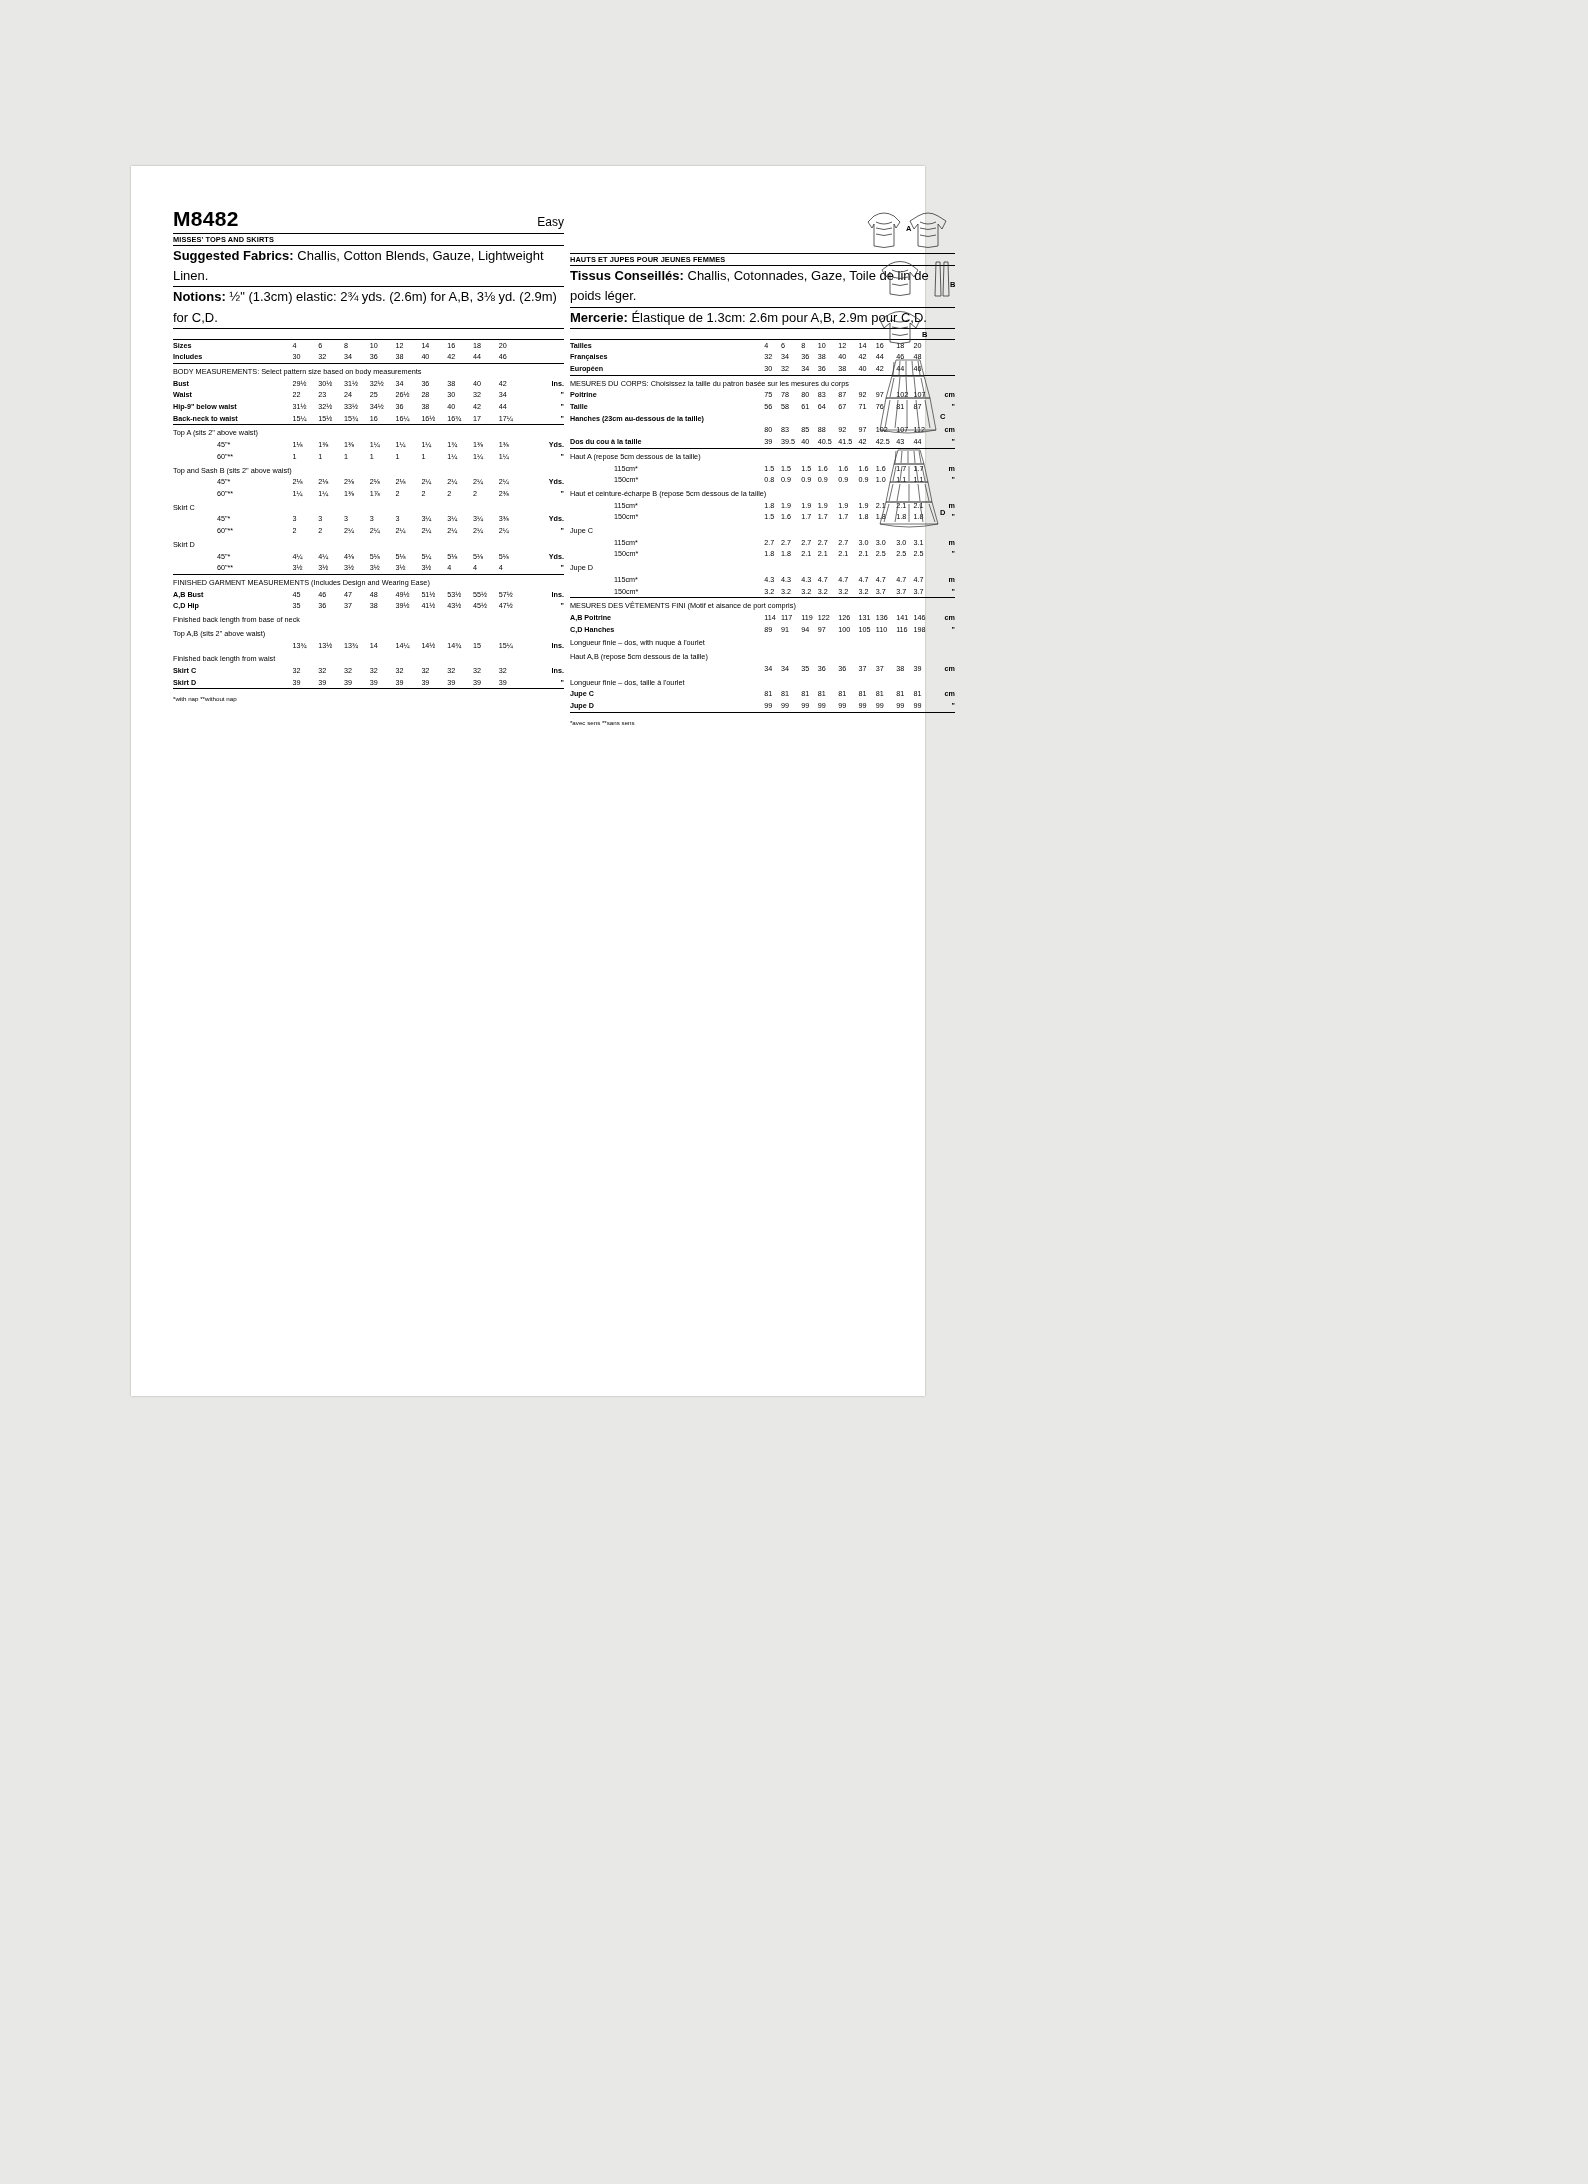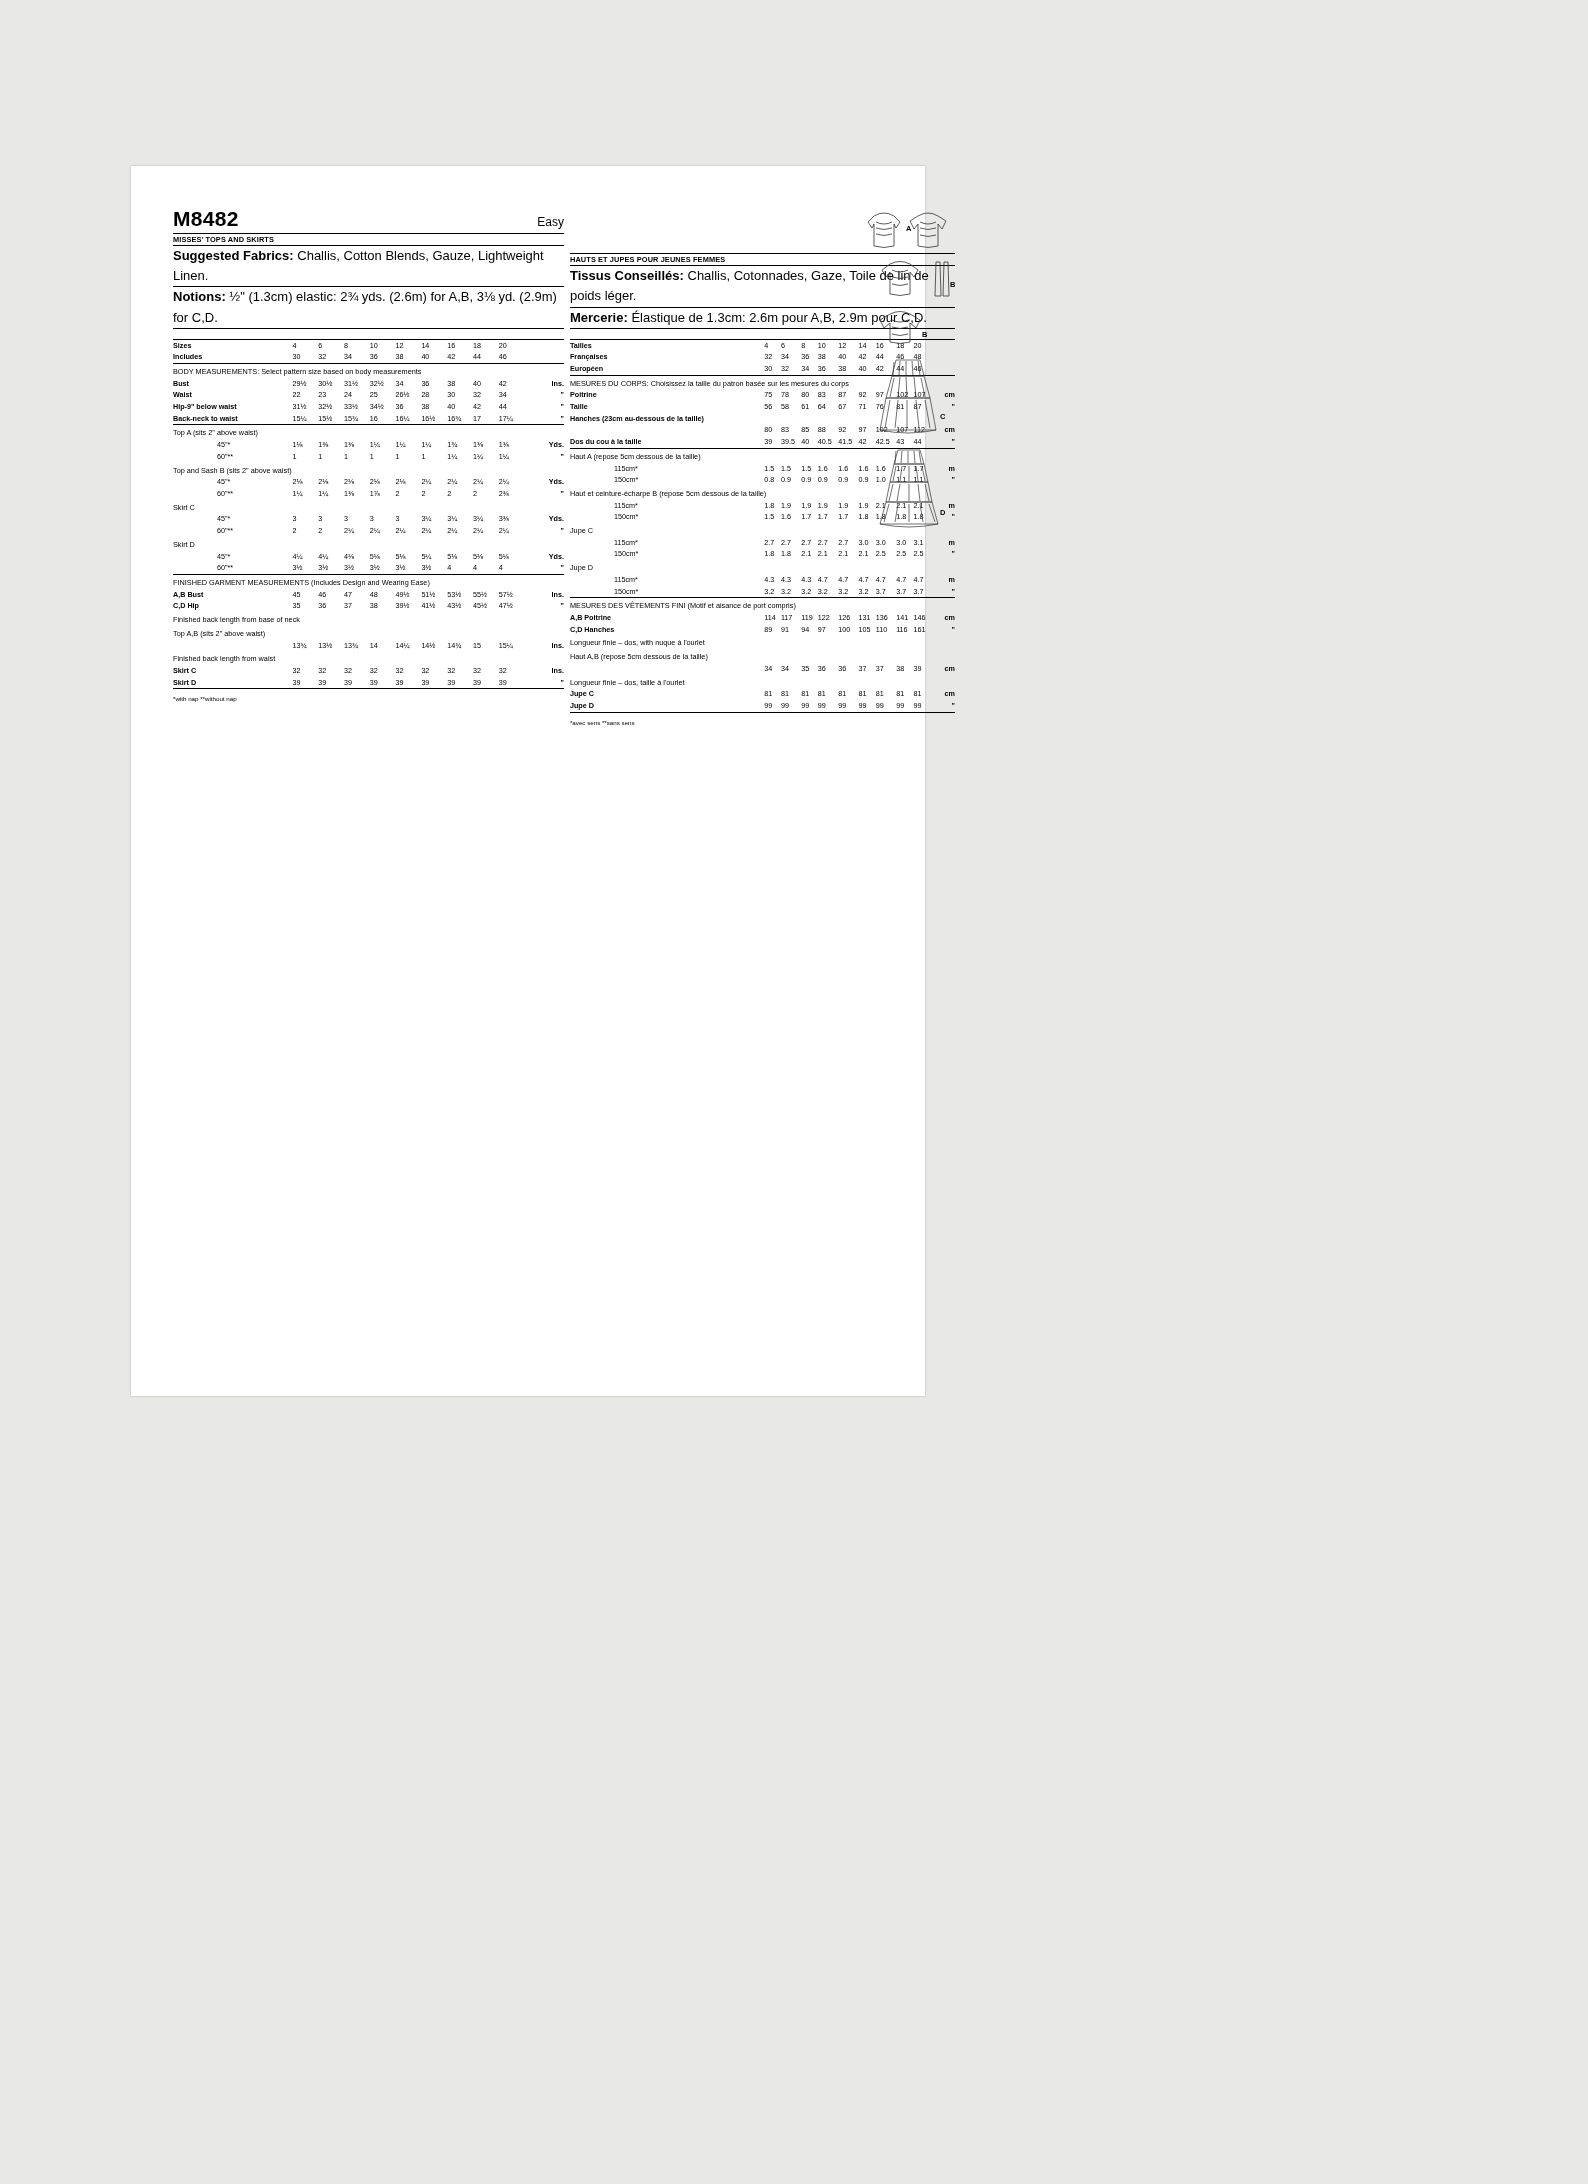--- a/index.html
+++ b/index.html
@@ -636,21 +636,21 @@
               <tr>
                 <td class="lab">C,D Hanches</td>
                 <td class="num">89</td>
                 <td class="num">91</td>
                 <td class="num">94</td>
                 <td class="num">97</td>
                 <td class="num">100</td>
                 <td class="num">105</td>
                 <td class="num">110</td>
                 <td class="num">116</td>
-                <td class="num">161</td>
+                <td class="num">198</td>
                 <td class="unit">"</td>
               </tr>
               <tr>
                 <td colspan="11" class="sectionhead">Longueur finie – dos, with nuque à l'ourlet</td>
               </tr>
               <tr>
                 <td colspan="11" class="sectionhead">Haut A,B (repose 5cm dessous de la taille)</td>
               </tr>
               <tr>
                 <td class="sub"></td>

